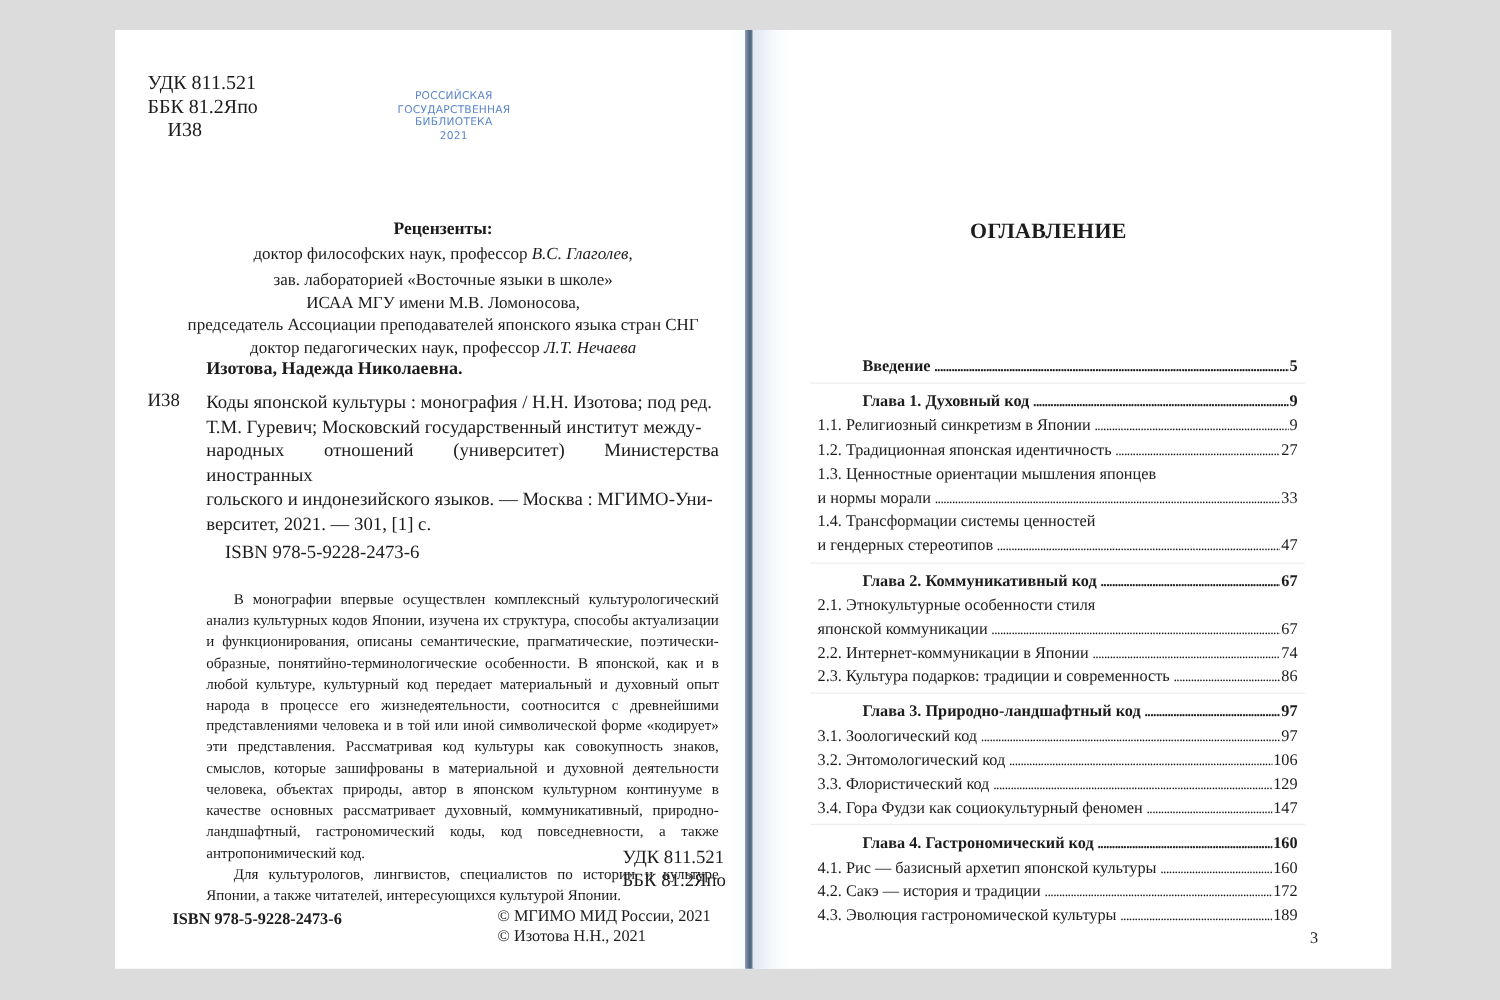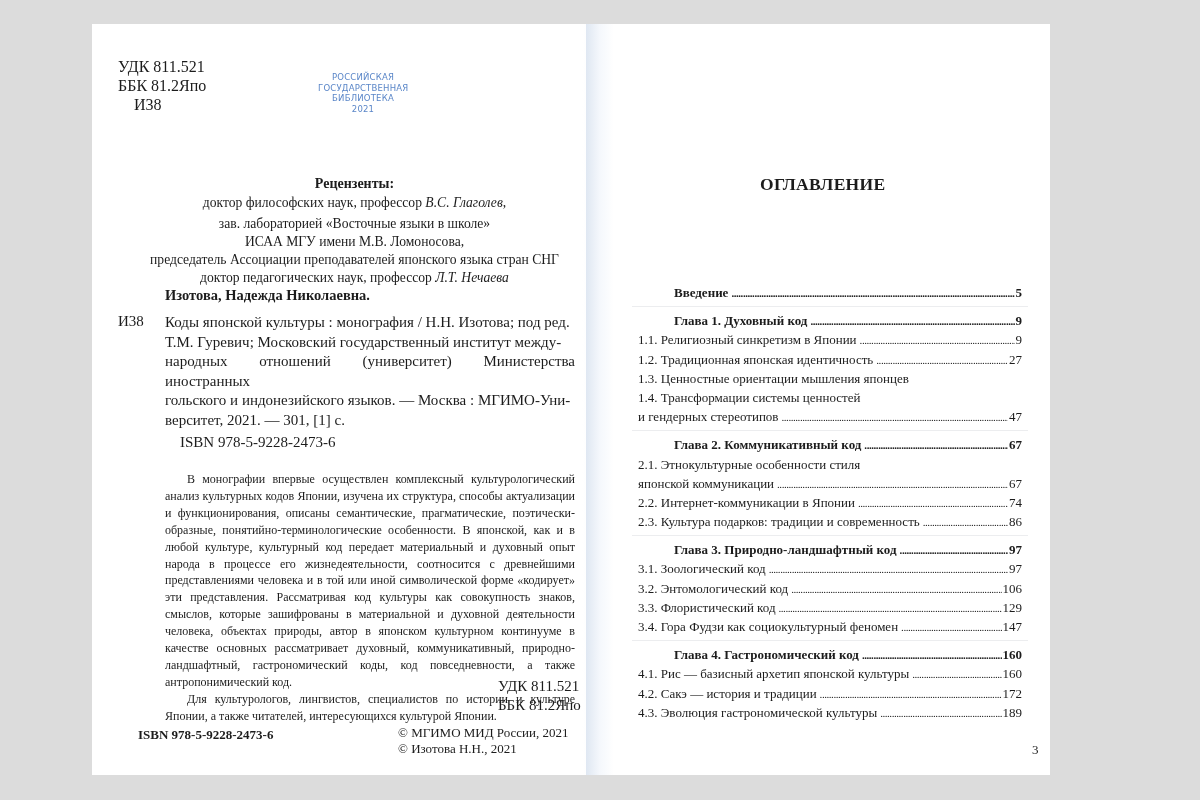--- a/index.html
+++ b/index.html
@@ -18,22 +18,23 @@
   }
   .page-left {
     left: 92px; width: 570px;
     background: linear-gradient(to right, #ffffff 0%, #ffffff 86%, #f2f5fa 93%, #dfe6f0 98%, #c6d2e2 100%);
   }
   .spine {
     position: absolute; top: 24px; left: 596px; width: 8px; height: 751px;
     background: linear-gradient(to right, #8b9db4 0%, #4f6580 45%, #7d8fa6 100%);
   }
   .page-right {
-    left: 586px; width: 464px;
+    left: 602px; width: 464px;
     background: linear-gradient(to right, #dfe7f2 0%, #f5f8fc 3%, #ffffff 6%, #ffffff 100%);
+    padding-left: 47px;
   }
   .abs { position: absolute; }
 
   
   .codes { left: 26px; top: 33px; font-size: 16px; line-height: 19px; }
   .codes .i38 { padding-left: 16px; }
   .stamp {
     left: 226px; top: 48px; width: 90px; text-align: center;
     color: #5a86c8; font-family: "DejaVu Sans", sans-serif; font-size: 8.5px; line-height: 10.5px;
     letter-spacing: 0.2px;
@@ -148,20 +149,25 @@
         <span class="page">9</span>
     </div>
     <div class="toc-row">
       <span class="label">1.2. Традиционная японская идентичность</span>
         <span class="dots"></span>
         <span class="page">27</span>
     </div>
     <div class="toc-row wrap1">
       <span class="label">1.3. Ценностные ориентации мышления японцев</span>
     </div>
+    <div class="toc-row">
+      <span class="label">и нормы морали</span>
+        <span class="dots"></span>
+        <span class="page">33</span>
+    </div>
     <div class="toc-row wrap1">
       <span class="label">1.4. Трансформации системы ценностей</span>
     </div>
     <div class="toc-row">
       <span class="label">и гендерных стереотипов</span>
         <span class="dots"></span>
         <span class="page">47</span>
     </div>
     <div class="toc-divider"></div>
 

